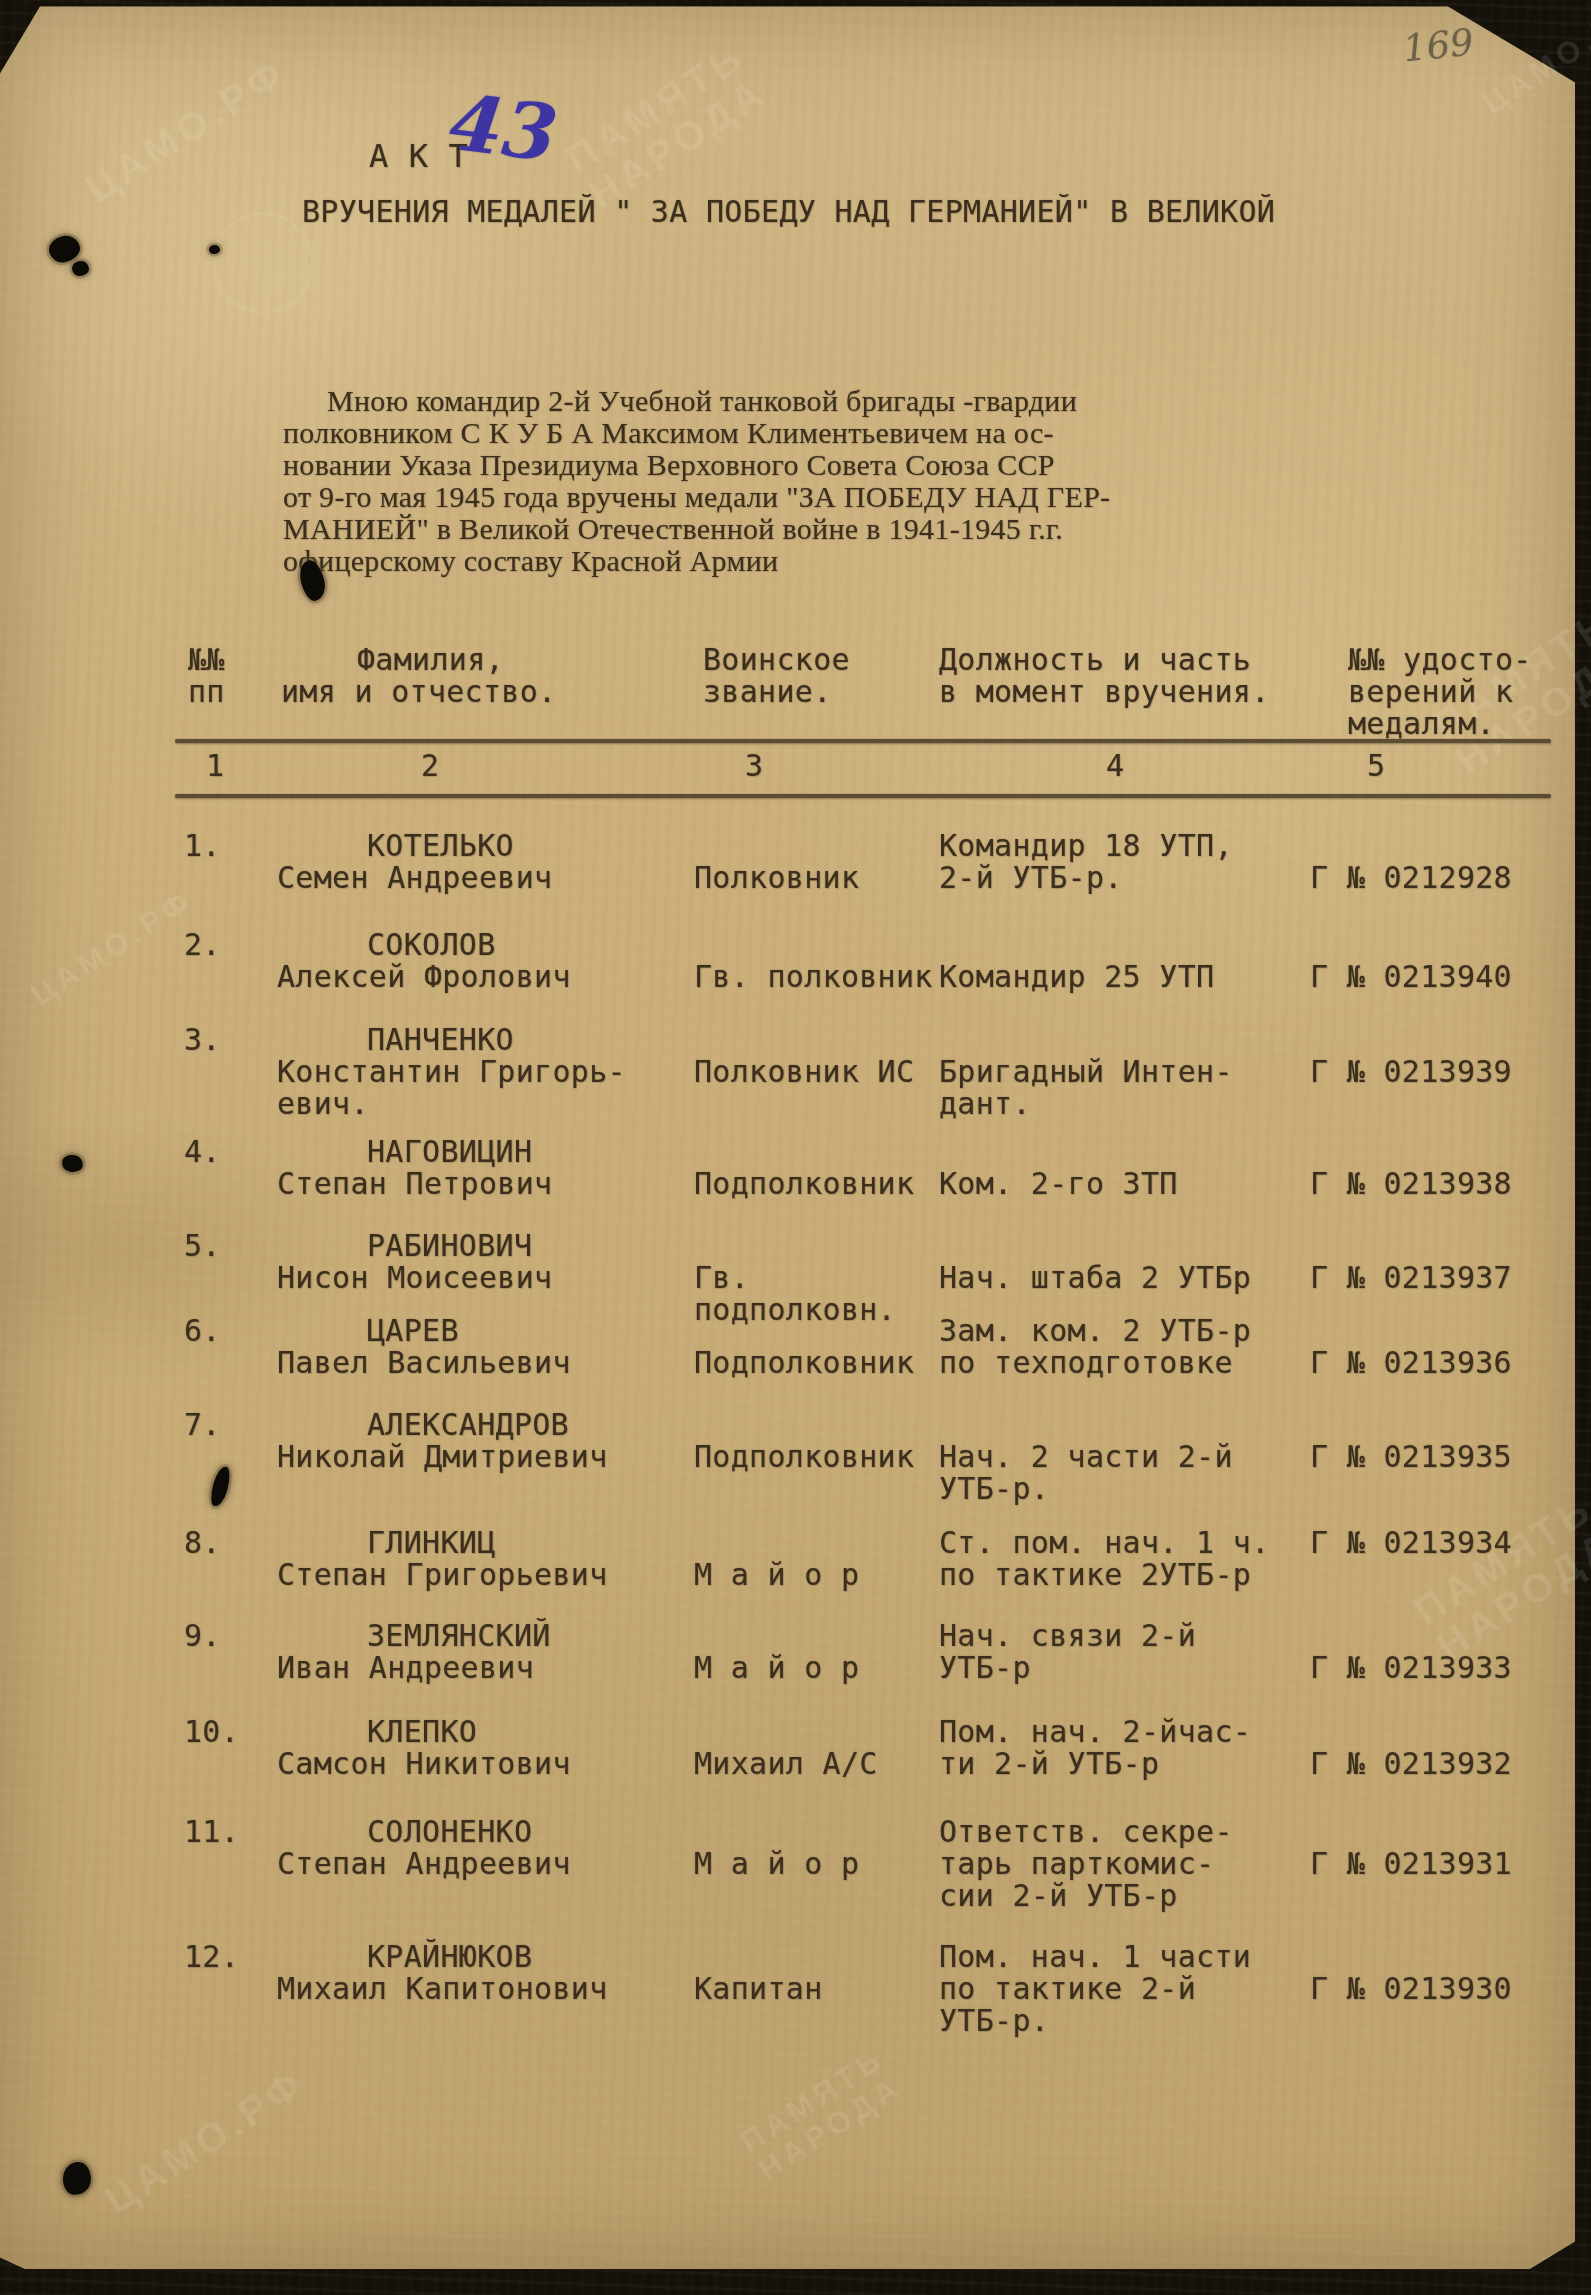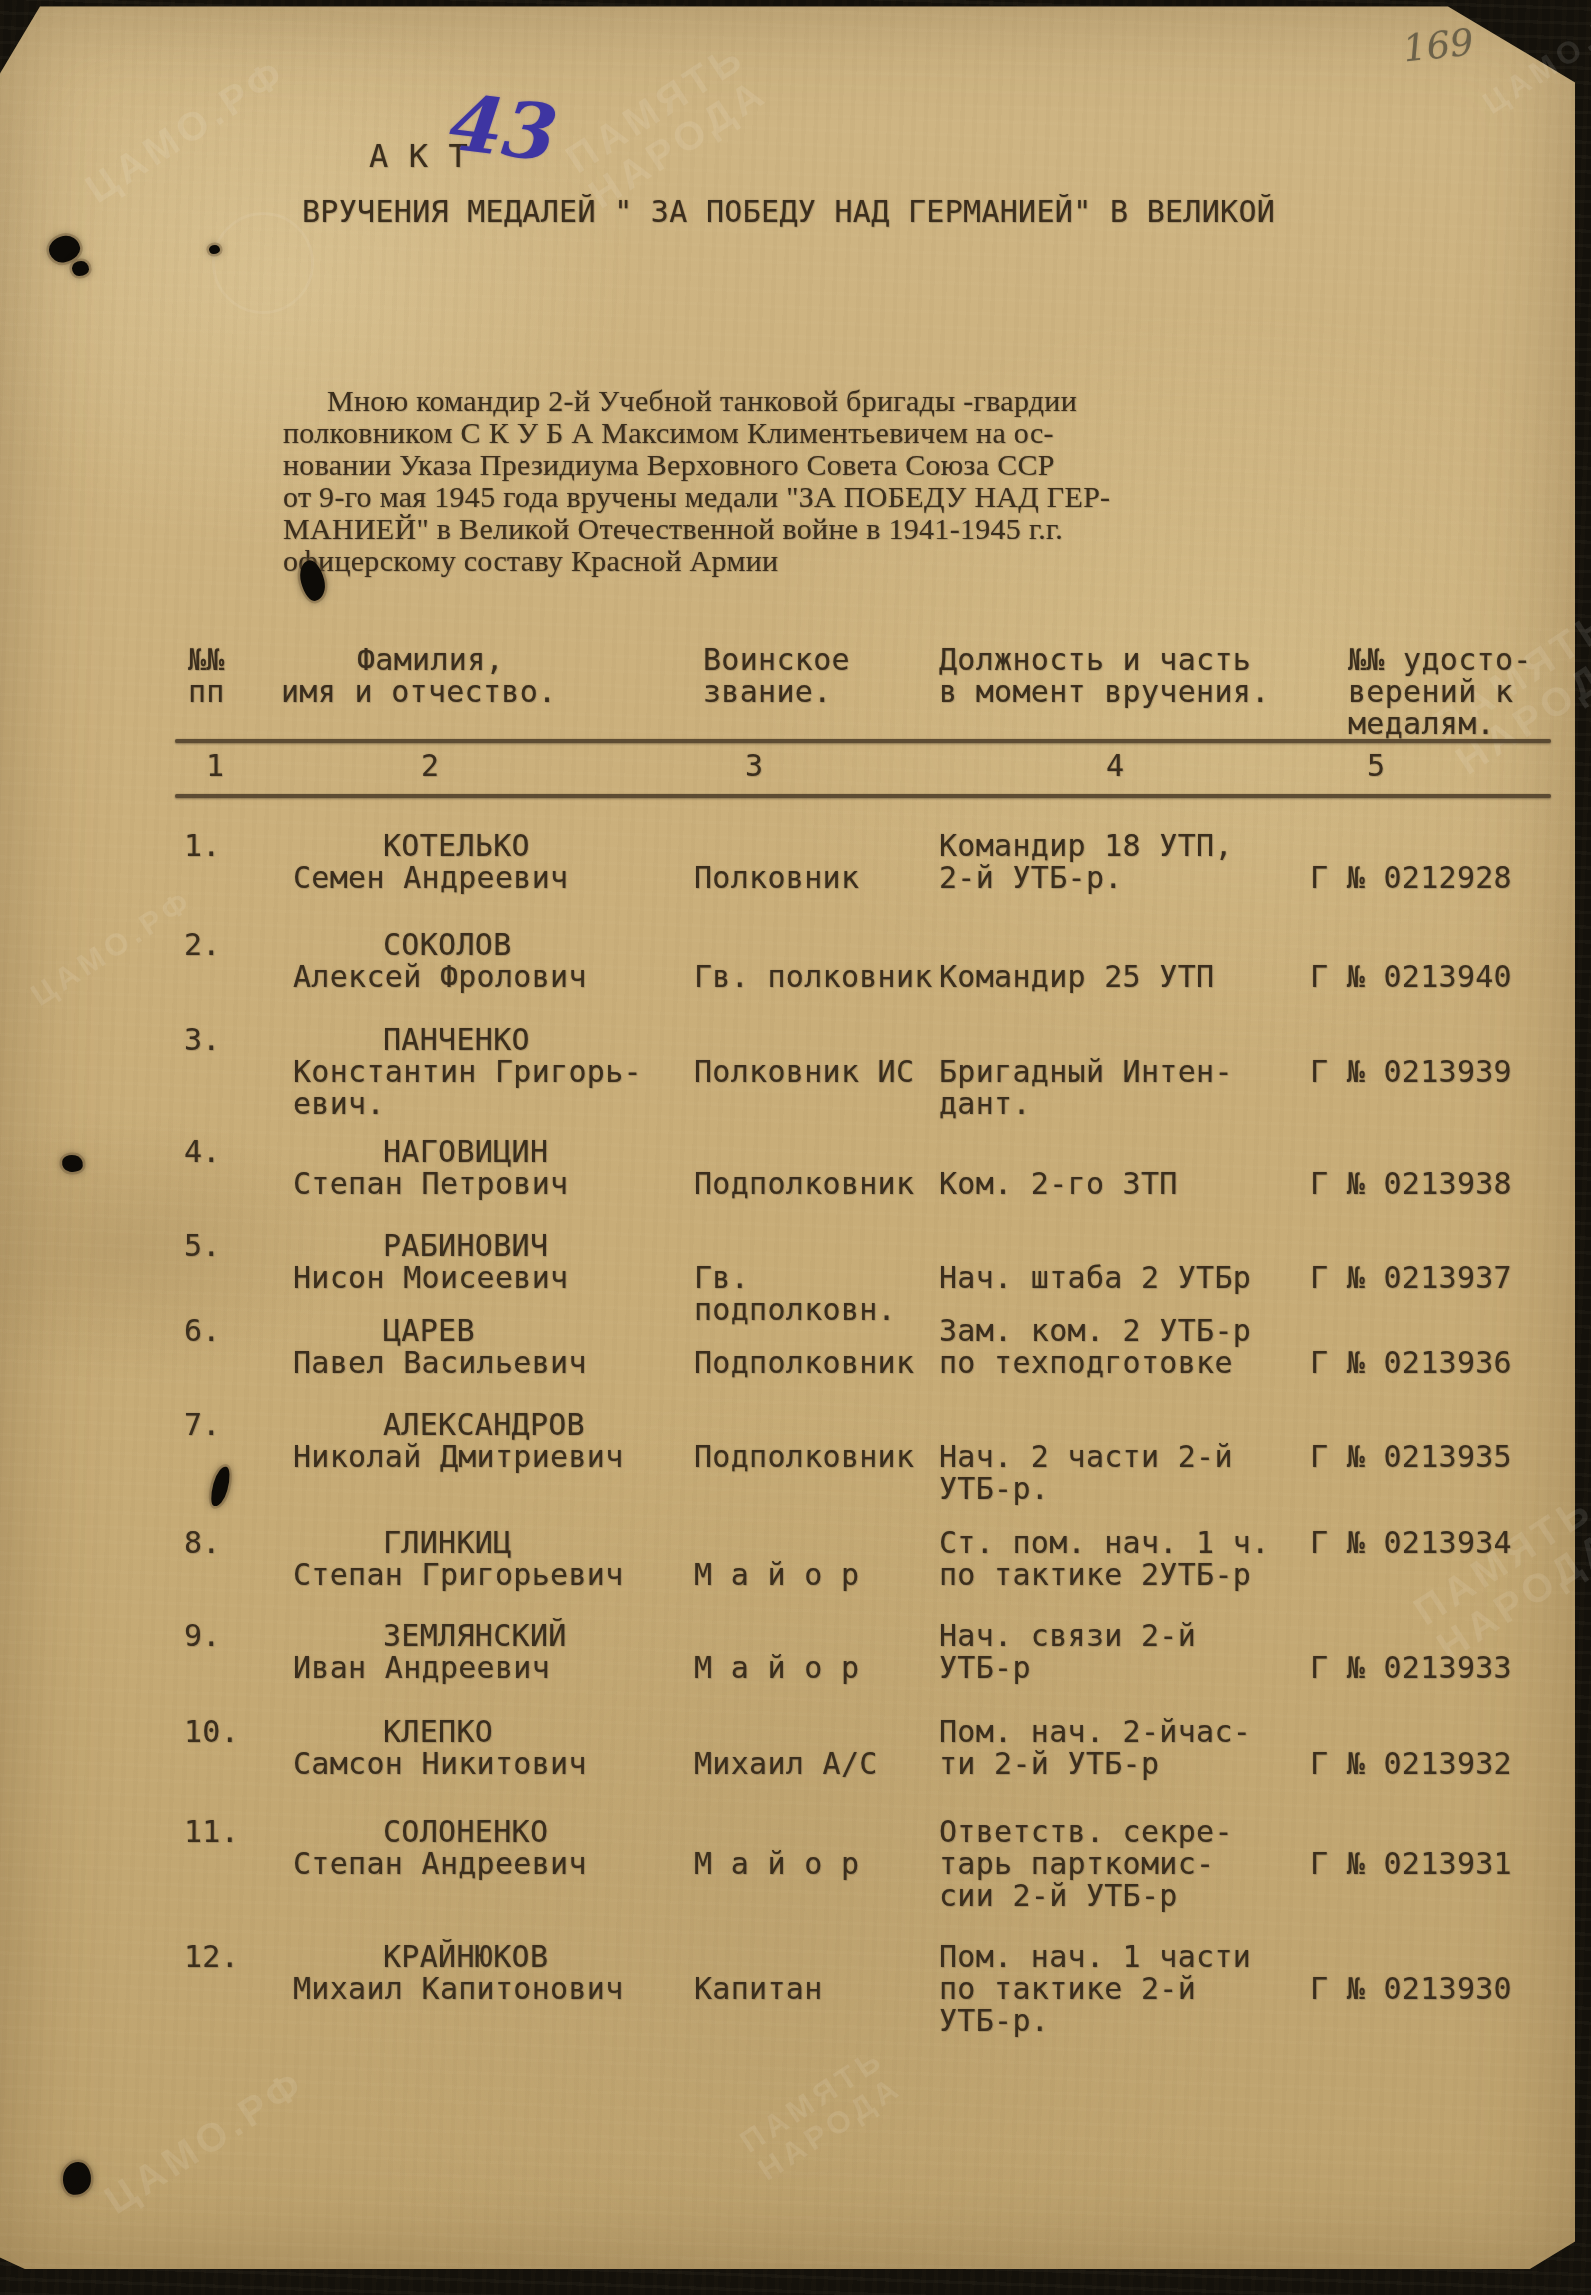--- a/index.html
+++ b/index.html
@@ -63,21 +63,21 @@
   
   .rule{
     position:absolute;left:175px;width:1376px;height:3.9px;
     background:#4a3b27;border-radius:1.9px;
     box-shadow:0 1.3px 1.9px rgba(74,59,39,.45), 0 0 1.3px rgba(74,59,39,.6);
     opacity:.85;
   }
   .trow{position:absolute;left:0;width:1592px;}
   .cell{position:absolute;top:0;}
   .c-num {left:184px;width:90px;}
-  .c-name{left:277px;width:417px;text-indent:90px;margin-left:16px;}
+  .c-name{left:277px;width:417px;text-indent:90px;}
   .c-rank{left:694px;width:254px;}
   .c-pos {left:939px;width:385px;}
   .c-cert{left:1310px;width:276px;}
   .h-c1{left:188px;width:96px;}
   .h-c2{left:281px;width:417px;text-indent:76px;}
   .h-c3{left:703px;width:257px;}
   .h-c4{left:939px;width:385px;}
   .h-c5{left:1328px;width:257px;margin-left:20px;}
   .colnum{position:absolute;top:0;}
   

